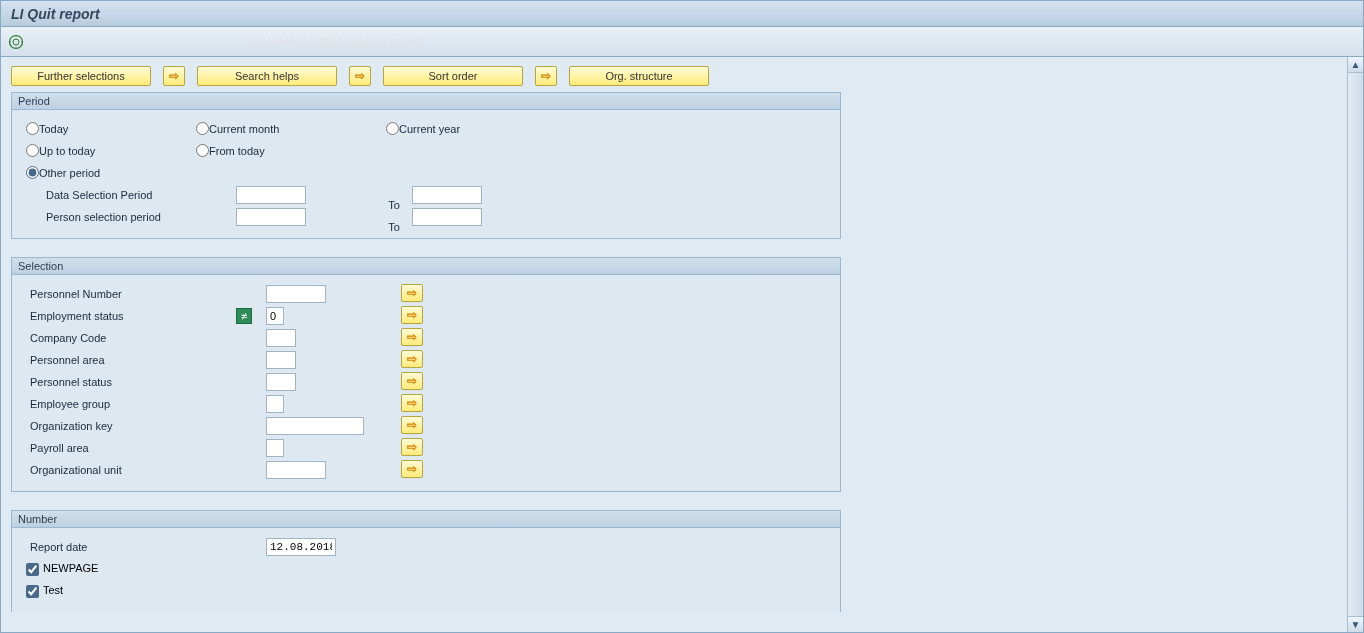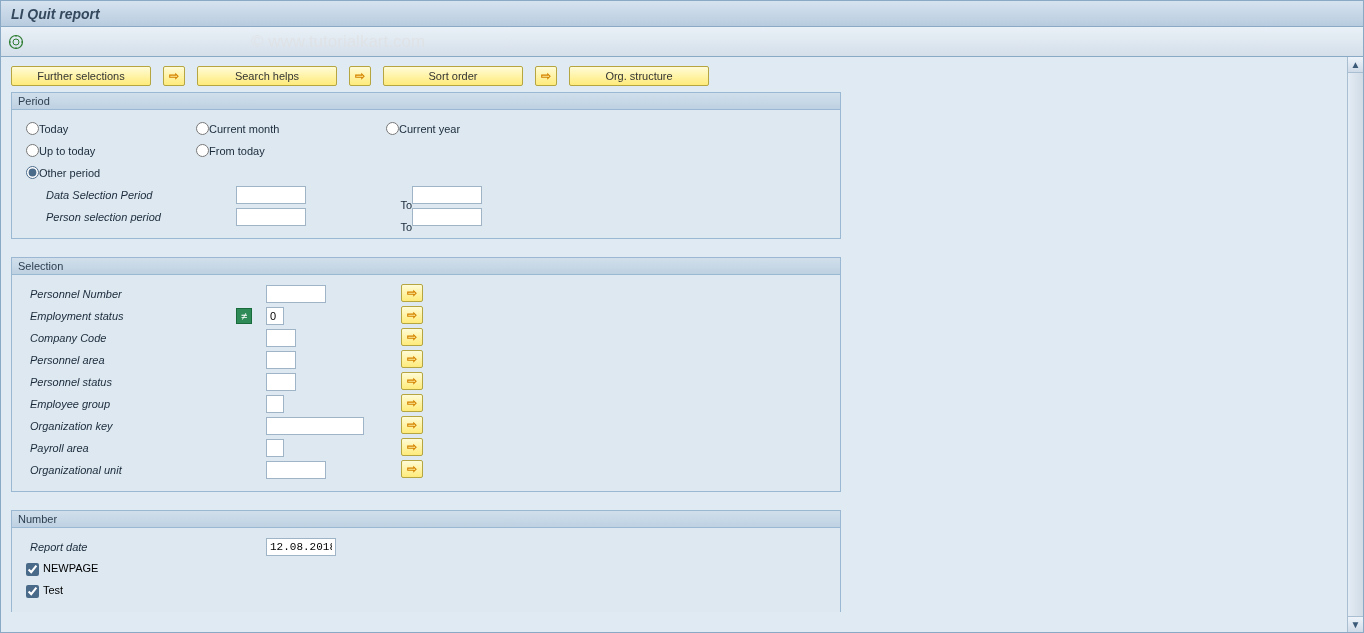--- a/index.html
+++ b/index.html
@@ -111,35 +111,35 @@
     .radio-cell { display: inline-block; }
     .rc1 { width: 170px; }
     .rc2 { width: 190px; }
     .rc3 { width: 160px; }
     .field-row {
       display: flex;
       align-items: center;
       height: 22px;
       position: relative;
     }
-    .label-col { width: 210px; color: #1a2a3a; padding-left: 20px; font-style: italic; }
+    .label-col { width: 210px; color: #1a2a3a; padding-left: 20px; }
     .label-col.noind { padding-left: 4px; }
     .input {
       border: 1px solid #9fb4c7;
       background: #fff;
       height: 18px;
       padding: 0 3px;
       font-size: 11px;
     }
     .w70 { width: 70px; }
     .w60 { width: 60px; }
     .w30 { width: 30px; }
     .w18 { width: 18px; }
     .w95 { width: 98px; }
-    .to-label { display:inline-block; width: 36px; text-align: right; margin-left: 70px; color:#1a2a3a;margin-top:20px;}
+    .to-label { display:inline-block; width: 36px; text-align: center; margin-left: 70px; color:#1a2a3a;margin-top:20px;}
     .mult-btn {
       position: absolute;
       left: 375px;
       top: 1px;
       width: 22px; height: 18px;
       background: linear-gradient(#fffbd6, #ffeb7a);
       border: 1px solid #b5a642;
       border-radius: 2px;
       display: inline-flex; align-items:center; justify-content:center;
       cursor: pointer;

